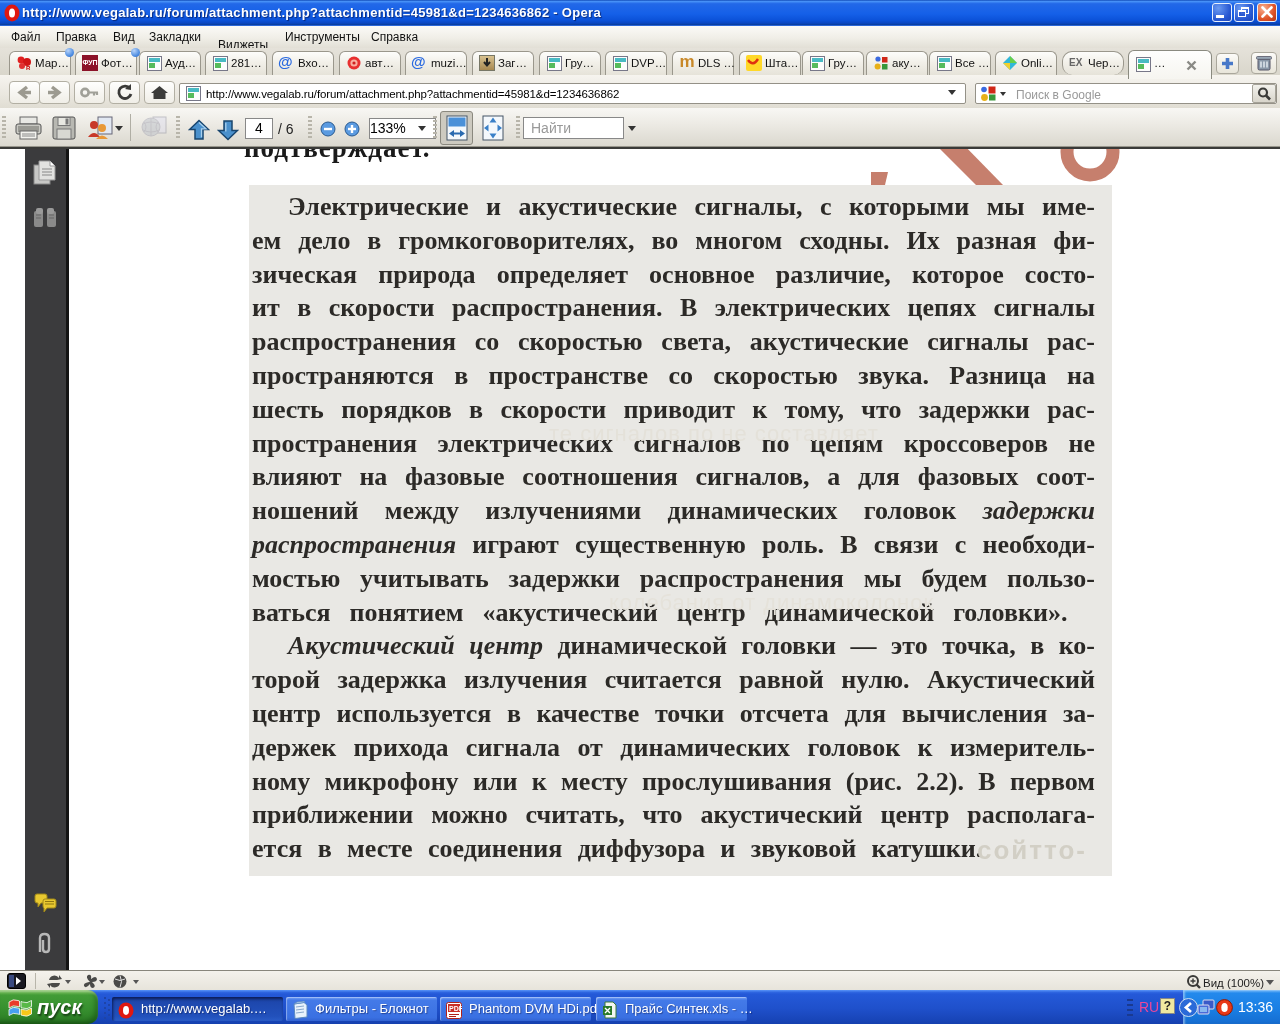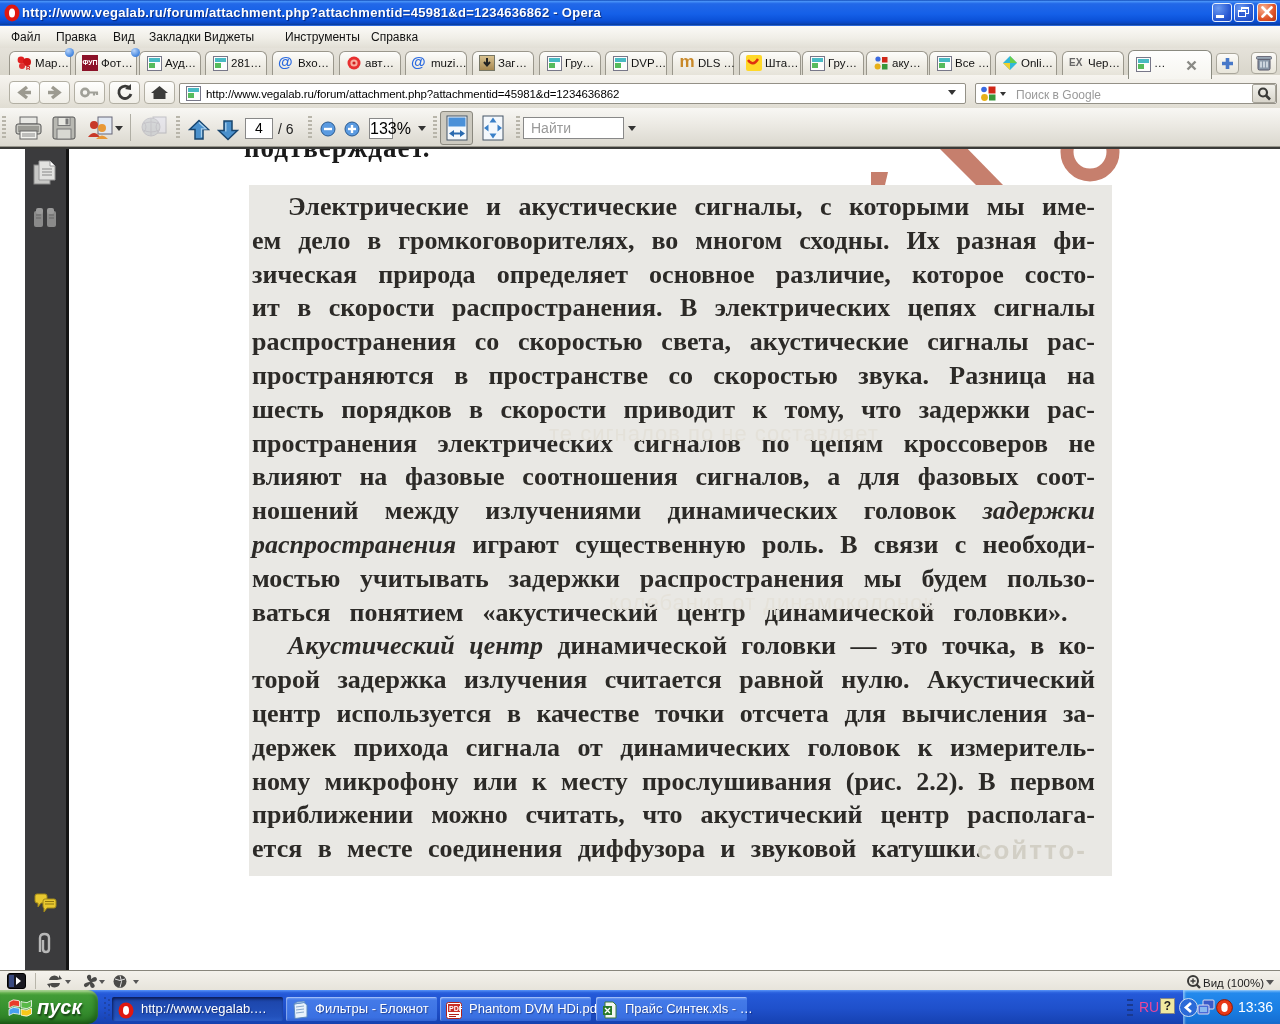--- a/index.html
+++ b/index.html
@@ -133,21 +133,21 @@
     </div>
   <div class="abs winbtn" id="btn-close"><svg width="18" height="17">
         <path d="M4.5 3.5 L13.5 12.5 M13.5 3.5 L4.5 12.5" stroke="#fff" stroke-width="2.6" stroke-linecap="round"></path>
       </svg></div>
 
   <div class="abs" id="menubar"></div>
   <div class="mi" style="left:11px;">Файл</div>
   <div class="mi" style="left:56px;">Правка</div>
   <div class="mi" style="left:113px;">Вид</div>
   <div class="mi" style="left:149px;">Закладки</div>
-  <div class="mi" style="left:204px;">Виджеты</div>
+  <div class="mi" style="left:218px;margin-top:8px;">Виджеты</div>
   <div class="mi" style="left:285px;">Инструменты</div>
   <div class="mi" style="left:371px;">Справка</div>
 
   <div class="abs" id="tabbar"></div>
   <div class="tab" style="left:9px;">
       <div class="bluedot"></div>
       <svg class="ticon" viewBox="0 0 16 16">
         <circle cx="5" cy="5" r="3.4" fill="#e02020"></circle>
         <circle cx="11" cy="7" r="4" fill="#d01515"></circle>
         <circle cx="6" cy="11" r="3" fill="#e03030"></circle>
@@ -226,21 +226,21 @@
       <div class="tlabel">Все …</div>
     </div>
   <div class="tab" style="left:995px;">
       <svg class="ticon" viewBox="0 0 16 16">
         <path d="M8 1 L15 8 L8 15 L1 8 Z" fill="#30b8d8"></path>
         <path d="M8 1 L15 8 L8 8 Z" fill="#68d048"></path>
         <path d="M1 8 L8 8 L8 15 Z" fill="#f0d030"></path>
       </svg>
       <div class="tlabel">Onli…</div>
     </div>
-  <div class="tab" style="left:1062px;">
+  <div class="tab" style="left:1062px;border-radius:10px;">
       <div class="ticon" style="color:#666;font-weight:bold;font-size:10px;line-height:16px;letter-spacing:0;">EX</div>
       <div class="tlabel">Чер…</div>
     </div>
   <div class="abs" id="tab-active">
       <span class="icdoc" style="top:6px;"></span>
       <div class="tlabel" style="top:6px;">…</div>
       <svg style="position:absolute;right:14px;top:9px;" width="11" height="11">
         <path d="M1.5 1.5 L9.5 9.5 M9.5 1.5 L1.5 9.5" stroke="#8a8a85" stroke-width="2.4"></path>
       </svg>
     </div>
@@ -335,21 +335,21 @@
       <circle cx="8" cy="8" r="7" fill="#5a9ae0"></circle>
       <circle cx="8" cy="8" r="7" fill="none" stroke="#2a5a90"></circle>
       <rect x="4" y="6.8" width="8" height="2.4" fill="#fff"></rect>
     </svg>
   <svg class="abs" style="left:344px;top:121px;" width="16" height="16">
       <circle cx="8" cy="8" r="7" fill="#5a9ae0"></circle>
       <circle cx="8" cy="8" r="7" fill="none" stroke="#2a5a90"></circle>
       <rect x="4" y="6.8" width="8" height="2.4" fill="#fff"></rect>
       <rect x="6.8" y="4" width="2.4" height="8" fill="#fff"></rect>
     </svg>
-  <div class="pfield" style="left:369px;top:118px;width:24px;height:21px;font-size:16px;text-align:right;line-height:19px;">133%</div>
+  <div class="pfield" style="left:369px;top:118px;width:67px;height:21px;font-size:14px;text-align:left;line-height:19px;">133%</div>
   <div class="dropa" style="left:418px;top:126px;"></div>
   <div class="grip" style="left:433px;"></div>
   <div class="abs" style="left:440px;top:111px;width:33px;height:34px;background:#cdcac0;border:1px solid #8a887e;border-radius:3px;"></div>
   <svg class="abs" style="left:445px;top:115px;" width="24" height="26">
       <rect x="2" y="1" width="20" height="24" fill="#f4f8fc" stroke="#456"></rect>
       <rect x="3.5" y="2.5" width="17" height="9" fill="#4a90d8"></rect>
       <path d="M4 18.5 L9 15 L9 22 Z M20 18.5 L15 15 L15 22 Z" fill="#2a6ab0"></path>
       <rect x="8" y="17.5" width="8" height="2" fill="#2a6ab0"></rect>
     </svg>
   <svg class="abs" style="left:481px;top:115px;" width="24" height="26">

